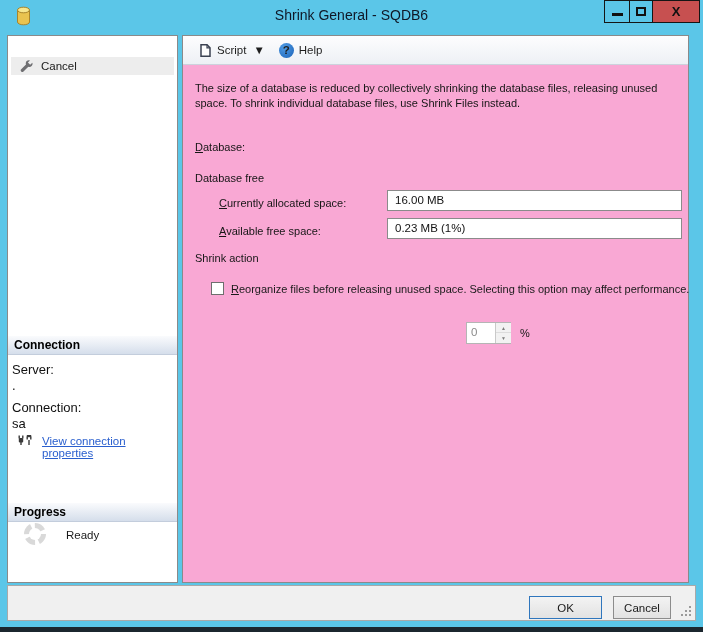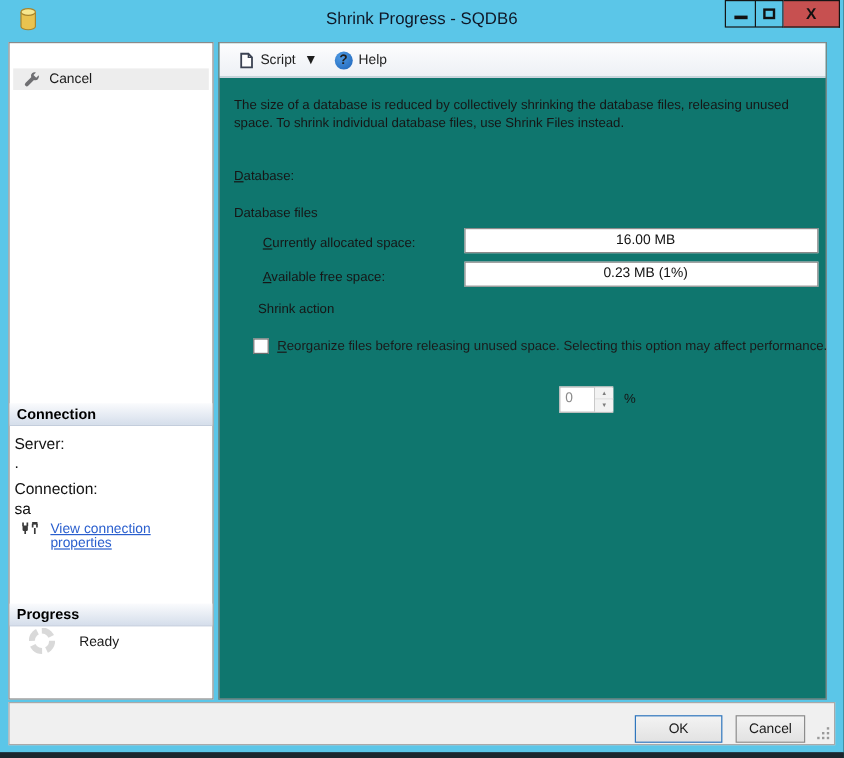--- a/index.html
+++ b/index.html
@@ -29,38 +29,38 @@
   .pageitem .wrench { position:absolute; left:8px; top:2px; }
   .pageitem .pilabel { position:absolute; left:30px; top:0; font-size:11.5px; }
   .sb-text { position:absolute; left:4px; font-size:13px; color:#111; }
   .linkrow { position:absolute; left:0; top:396px; width:169px; height:20px; }
   .linkrow svg { position:absolute; left:10px; top:2px; }
   .sb-link { position:absolute; left:34px; top:3px; font-size:11.5px; color:#2A5FCE; text-decoration:underline; cursor:pointer; }
   .ring { position:absolute; left:16px; top:487px; width:22px; height:22px; border:5px dashed #d9d9d9; border-radius:50%; }
   .ready { position:absolute; left:58px; top:493px; font-size:11.5px; }
 
   
-  .mainpanel { position:absolute; left:182px; top:35px; width:507px; height:548px; background:#0f766e; border:1px solid #8a8a8a; }
+  .mainpanel { position:absolute; left:182px; top:35px; width:507px; height:548px; background:#f9a8d4; border:1px solid #8a8a8a; }
   .toolbar { position:absolute; left:0; top:0; width:505px; height:29px; background:linear-gradient(#fdfdfe,#edf0f5);
              border-bottom:1px solid #ccd2dd; display:flex; align-items:center; padding-left:8px; }
   .toolbtn { display:flex; align-items:center; gap:5px; padding:3px 7px; cursor:default; }
   .toolbtn span { font-size:11.5px; color:#1e1e1e; }
   .dd-arrow { font-size:7px; color:#333; margin-left:2px; }
   .helpq { width:15px; height:15px; border-radius:50%; background:radial-gradient(circle at 35% 30%, #4f9be4, #1b62b8);
            color:#fff; font-weight:bold; font-size:10px; display:flex; align-items:center; justify-content:center; }
 
   .desc { position:absolute; left:12px; top:45px; width:486px; line-height:15px; font-size:11px; color:#161616; }
   .lbl { position:absolute; font-size:11px; color:#161616; white-space:nowrap; }
   .mn { text-decoration:underline; }
 
   .combo { position:absolute; left:126px; top:100px; width:375px; height:21px; background:#fff; border:1px solid #0F84D8; }
   .combo .sel { display:inline-block; margin:1px 0 0 1px; padding:1px 2px 2px 2px; background:#2E7CD9; color:#fff; font-size:11.5px; border-right:1px solid #000; }
 
   .field { position:absolute; left:204px; width:295px; height:21px; background:#fff; border:1px solid #8b8b8b;
-           line-height:19px; padding-left:7px; font-size:11.5px; color:#111;text-align:center; }
+           line-height:19px; padding-left:7px; font-size:11.5px; color:#111; }
 
   .checkbox { position:absolute; left:28px; top:246px; width:13px; height:13px; background:#fff; border:1px solid #6e6e6e; }
   .cblabel { position:absolute; left:48px; top:247px; font-size:11px; white-space:nowrap; }
 
   .spinner { position:absolute; left:283px; top:286px; width:45px; height:22px; background:#fff; border:1px solid #b5b5b5; }
   .spinner .val { position:absolute; left:4px; top:3px; font-size:11.5px; color:#8a8a8a; }
   .spinbtns { position:absolute; right:0; top:0; width:15px; height:20px; border-left:1px solid #c9c9c9; }
   .spinbtn { width:15px; height:10px; background:#f2f2f2; color:#7d7d7d; font-size:5px; line-height:10px; text-align:center; }
   .spinbtn.up { border-bottom:1px solid #dcdcdc; }
 
@@ -79,21 +79,21 @@
 </head>
 <body>
 
 <div class="dialog">
 
   <div class="titlebar">
     <svg class="dbicon" width="15" height="20" viewBox="0 0 15 20">
       <path d="M1.5 4 v12 a6 2.8 0 0 0 12 0 V4" fill="#e9c34f" stroke="#a8852c" stroke-width="1"></path>
       <ellipse cx="7.5" cy="4" rx="6" ry="2.8" fill="#f7e78e" stroke="#a8852c" stroke-width="1"></ellipse>
     </svg>
-    <div class="title">Shrink Progress - SQDB6</div>
+    <div class="title">Shrink General - SQDB6</div>
     <div class="winbtns">
       <div class="winbtn min">
         <span class="glyph-min"></span>
       </div>
       <div class="winbtn max">
         <span class="glyph-max"></span>
       </div>
       <div class="winbtn close">
         <span>X</span>
       </div>
@@ -143,29 +143,29 @@
       <div class="toolbtn">
         <span class="helpq">?</span>
         <span>Help</span>
       </div>
     </div>
 
     <div class="desc">The size of a database is reduced by collectively shrinking the database files, releasing unused space. To shrink individual database files, use Shrink Files instead.</div>
 
     <span class="lbl" style="left:12px; top:105px;"><span class="mn">D</span><span>atabase:</span></span>
 
-    <span class="lbl" style="left:12px; top:136px;">Database files</span>
+    <span class="lbl" style="left:12px; top:136px;">Database free</span>
 
     <span class="lbl" style="left:36px; top:161px;"><span class="mn">C</span><span>urrently allocated space:</span></span>
     <div class="field" style="top:154px;">16.00 MB</div>
 
     <span class="lbl" style="left:36px; top:189px;"><span class="mn">A</span><span>vailable free space:</span></span>
     <div class="field" style="top:182px;">0.23 MB (1%)</div>
 
-    <span class="lbl" style="left:12px; top:216px;margin-left:20px;">Shrink action</span>
+    <span class="lbl" style="left:12px; top:216px;">Shrink action</span>
 
     <div class="checkbox"></div>
     <span class="cblabel"><span class="mn">R</span><span>eorganize files before releasing unused space.  Selecting this option may affect performance.</span></span>
 
     <div class="spinner">
       <span class="val">0</span>
       <div class="spinbtns">
         <div class="spinbtn up">▲</div>
         <div class="spinbtn">▼</div>
       </div>

